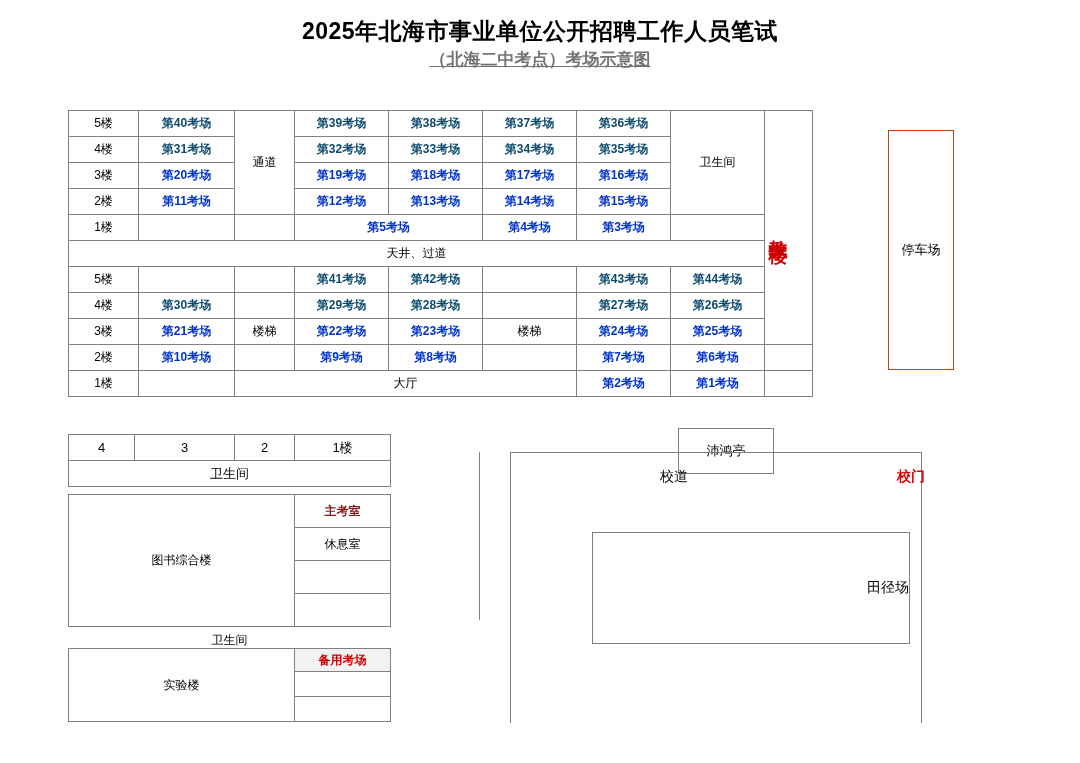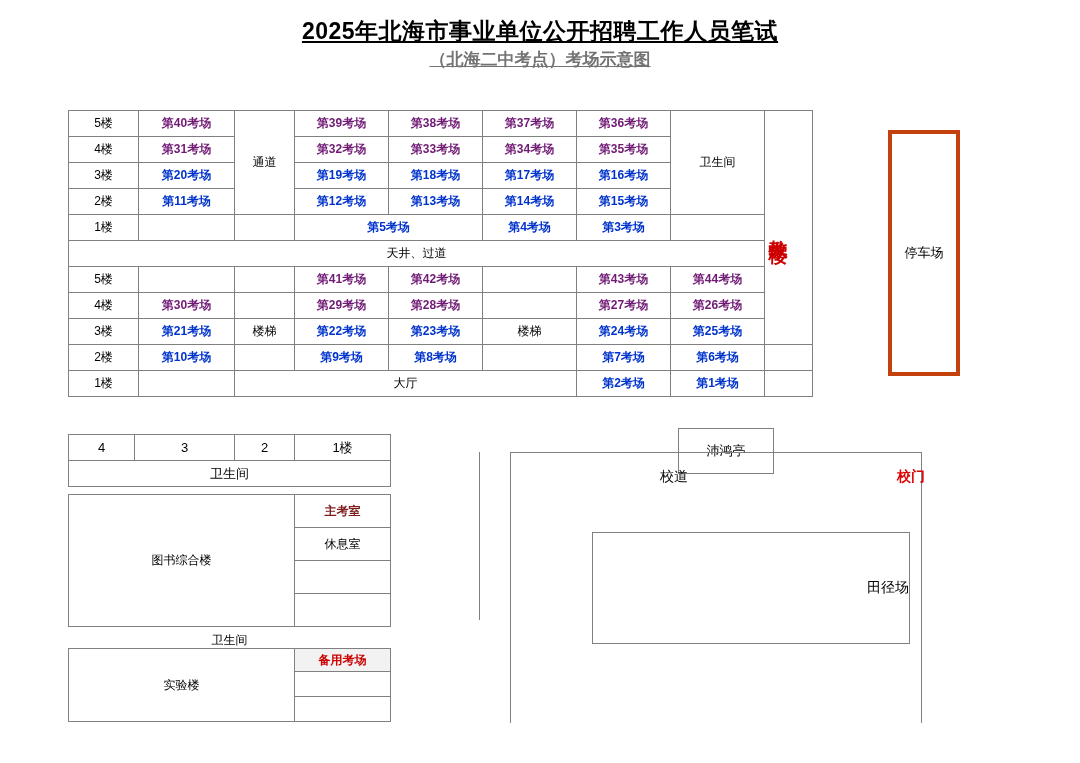--- a/index.html
+++ b/index.html
@@ -20,21 +20,20 @@
     left: 0;
     top: 16px;
     width: 1080px;
     text-align: center;
   }
   .title-main {
     font-size: 23px;
     font-weight: bold;
     letter-spacing: 0.5px;
     line-height: 30px;
-    text-decoration: underline;
   }
   .title-sub {
     font-size: 17px;
     font-weight: bold;
     color: #737373;
     line-height: 28px;
     text-decoration: underline;
   }
   .grid {
     position: absolute;
@@ -42,21 +41,21 @@
     table-layout: fixed;
   }
   .grid td {
     border: 1px solid #808080;
     text-align: center;
     vertical-align: middle;
     font-size: 12px;
     height: 24px;
     padding: 0;
   }
-  td.green { color: #701a75; font-weight: bold; }
+  td.green { color: #0c4a6e; font-weight: bold; }
   td.blue  { color: #0033cc; font-weight: bold; }
   td.plain { color: #000; }
   td.noborder { border: none; }
   td.blank { }
 
   
   #upper-building { left: 68px; top: 110px; }
   #upper-building td { height: 25px; }
 
   .vtext {
@@ -69,21 +68,21 @@
     font-weight: bold;
     font-size: 19px;
   }
 
   #parking {
     position: absolute;
     left: 888px;
     top: 130px;
     width: 64px;
     height: 238px;
-    border: 4px solid #c2410c;
+    border: 1px solid #c2410c;
     display: flex;
     align-items: center;
     justify-content: center;
     font-size: 13px;
   }
   #parking span { display: block; }
 
   #pavilion {
     position: absolute;
     left: 678px;

